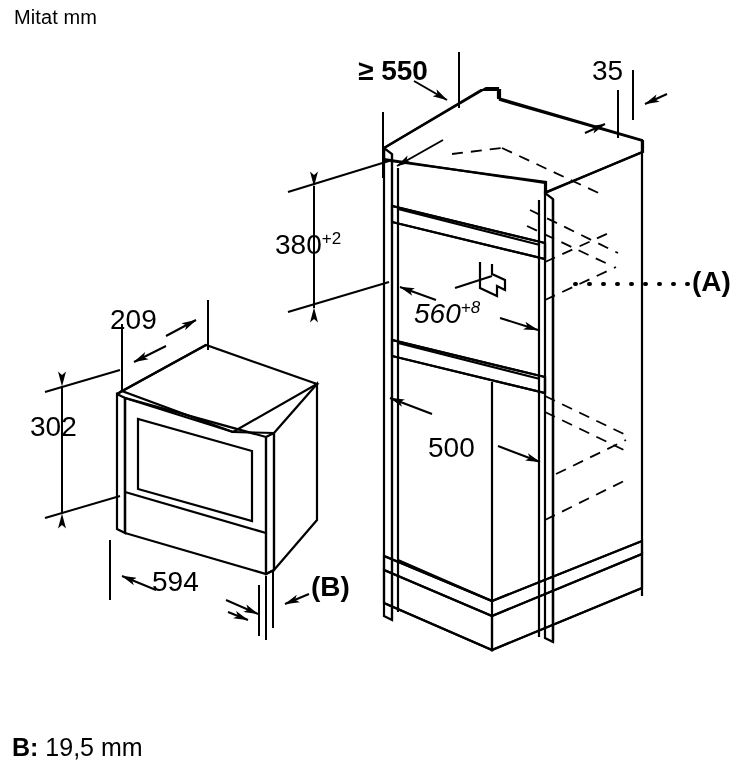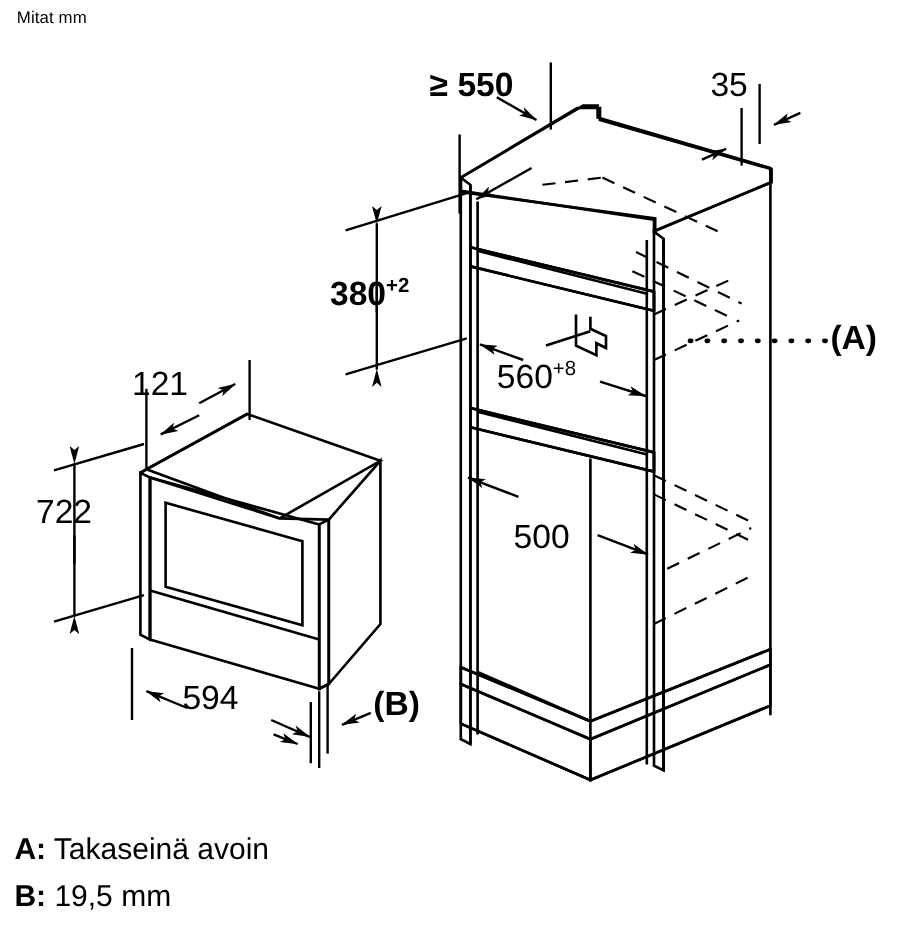--- a/index.html
+++ b/index.html
@@ -25,21 +25,21 @@
     position: absolute;
     left: 0;
     top: 0;
     width: 750px;
     height: 773px;
   }
   .title-text {
     position: absolute;
     left: 14px;
     top: 6px;
-    font-size: 14px;
+    font-size: 20px;
     letter-spacing: 0.1px;
     white-space: nowrap;
   }
   .legend {
     position: absolute;
     left: 12px;
     font-size: 25px;
     white-space: nowrap;
   }
   .legend-a { top: 694px; }
@@ -227,42 +227,38 @@
       <line x1="273" y1="570" x2="273" y2="628"></line>
       <line x1="248" y1="620" x2="228" y2="612" marker-start="url(#arrHead)"></line>
       <line x1="285" y1="604" x2="309" y2="594" marker-start="url(#arrHead)"></line>
     </g>
   </svg>
 
   <div class="dim" style="left:358px; top:57px;font-weight:bold;">≥ 550</div>
 
   <div class="dim" style="left:592px; top:57px;">35</div>
 
-  <div class="dim" style="left:275px; top:231px;font-weight:bold;">
+  <div class="dim" style="left:275px; top:231px;">
     <span>380</span><sup>+2</sup>
   </div>
 
-  <div class="dim" style="left:414px; top:300px;">
+  <div class="dim" style="left:414px; top:300px;font-style:italic;">
     <span>560</span><sup>+8</sup>
   </div>
 
   <div class="dim" style="left:428px; top:434px;">500</div>
 
-  <div class="dim" style="left:110px; top:306px;">121</div>
-
-  <div class="dim" style="left:30px; top:413px;">722</div>
+  <div class="dim" style="left:110px; top:306px;">209</div>
+
+  <div class="dim" style="left:30px; top:413px;">302</div>
 
   <div class="dim" style="left:152px; top:568px;">594</div>
 
   <div class="callout" style="left:692px; top:268px;">(A)</div>
 
   <div class="callout" style="left:311px; top:573px;">(B)</div>
 
-  <div class="legend legend-a">
-    <span class="key">A:</span>
-    <span class="val">Takaseinä avoin</span>
-  </div>
   <div class="legend legend-b">
     <span class="key">B:</span>
     <span class="val">19,5 mm</span>
   </div>
 
 </div>
 
 </body></html>

